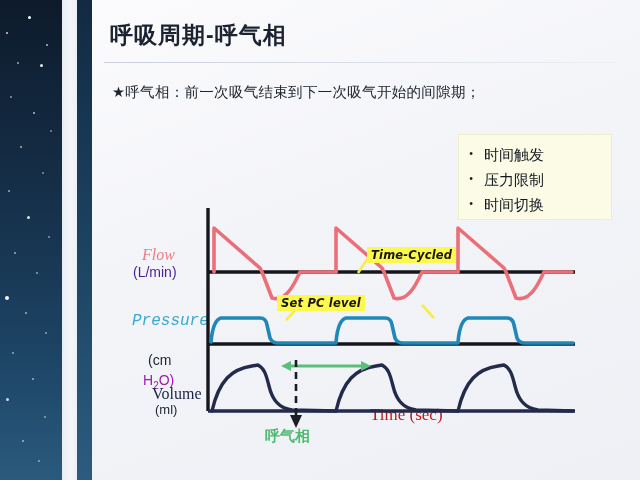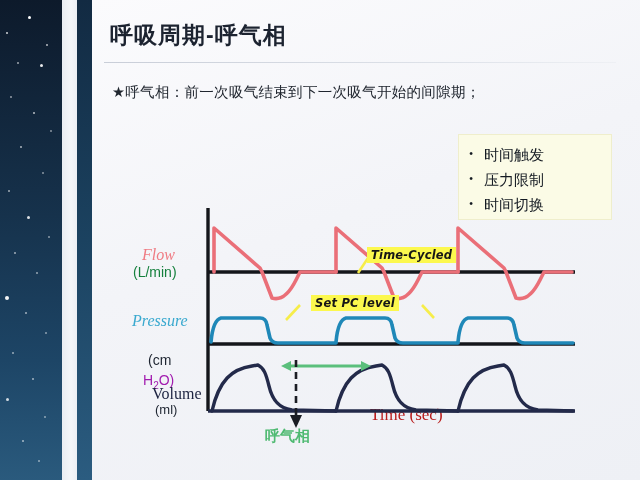--- a/index.html
+++ b/index.html
@@ -39,39 +39,39 @@
     vertical-align:2px;}
 
   
   .cmv{position:absolute;left:172px;top:158px;font-size:20px;font-weight:bold;
     color:#12406e;font-family:"Liberation Serif","DejaVu Serif",serif;letter-spacing:.5px;}
 
   
   .ax{position:absolute;white-space:nowrap;}
   .lbl-flow{left:142px;top:246px;font-size:16px;font-style:italic;color:#ef7b83;
     font-family:"Liberation Serif","DejaVu Serif",serif;}
-  .lbl-flowu{left:133px;top:264px;font-size:14px;color:#15803d;}
+  .lbl-flowu{left:133px;top:264px;font-size:14px;color:#4c1d95;}
   .lbl-press{left:132px;top:312px;font-size:16px;font-style:italic;color:#3aa9cf;
-    font-family:Liberation Serif, serif;}
+    font-family:Liberation Mono, monospace;}
   .lbl-cm{left:148px;top:352px;font-size:14px;color:#1d2430;}
   .lbl-h2o{left:143px;top:372px;font-size:14px;color:#a21caf;}
   .lbl-h2o sub{font-size:10px;}
   .lbl-vol{left:152px;top:385px;font-size:16px;color:#1b2240;
     font-family:"Liberation Serif","DejaVu Serif",serif;}
   .lbl-ml{left:155px;top:402px;font-size:13px;color:#1d2430;}
   .lbl-time{left:370px;top:405px;font-size:17px;color:#b91c1c;
     font-family:"Liberation Serif","DejaVu Serif",serif;}
   .lbl-exp{left:265px;top:427px;font-size:15px;color:#4fba72;font-weight:bold;}
 
   
   .tag{position:absolute;background:#fcf84e;color:#161616;font-size:11.5px;
     font-style:italic;font-weight:bold;padding:1px 4px;white-space:nowrap;
     font-family:"DejaVu Sans",sans-serif;letter-spacing:.2px;}
   .tag-tc{left:367px;top:231px;margin-top:16px;}
-  .tag-pc{left:277px;top:295px;margin-left:34px;}
+  .tag-pc{left:277px;top:295px;}
 
   svg{position:absolute;left:0;top:0;}
 </style>
 </head>
 <body>
 
 <div id="slide">
 
   <div class="starband">
     <div class="st" style="left:28px;top:16px;width:3px;height:3px;"></div>

